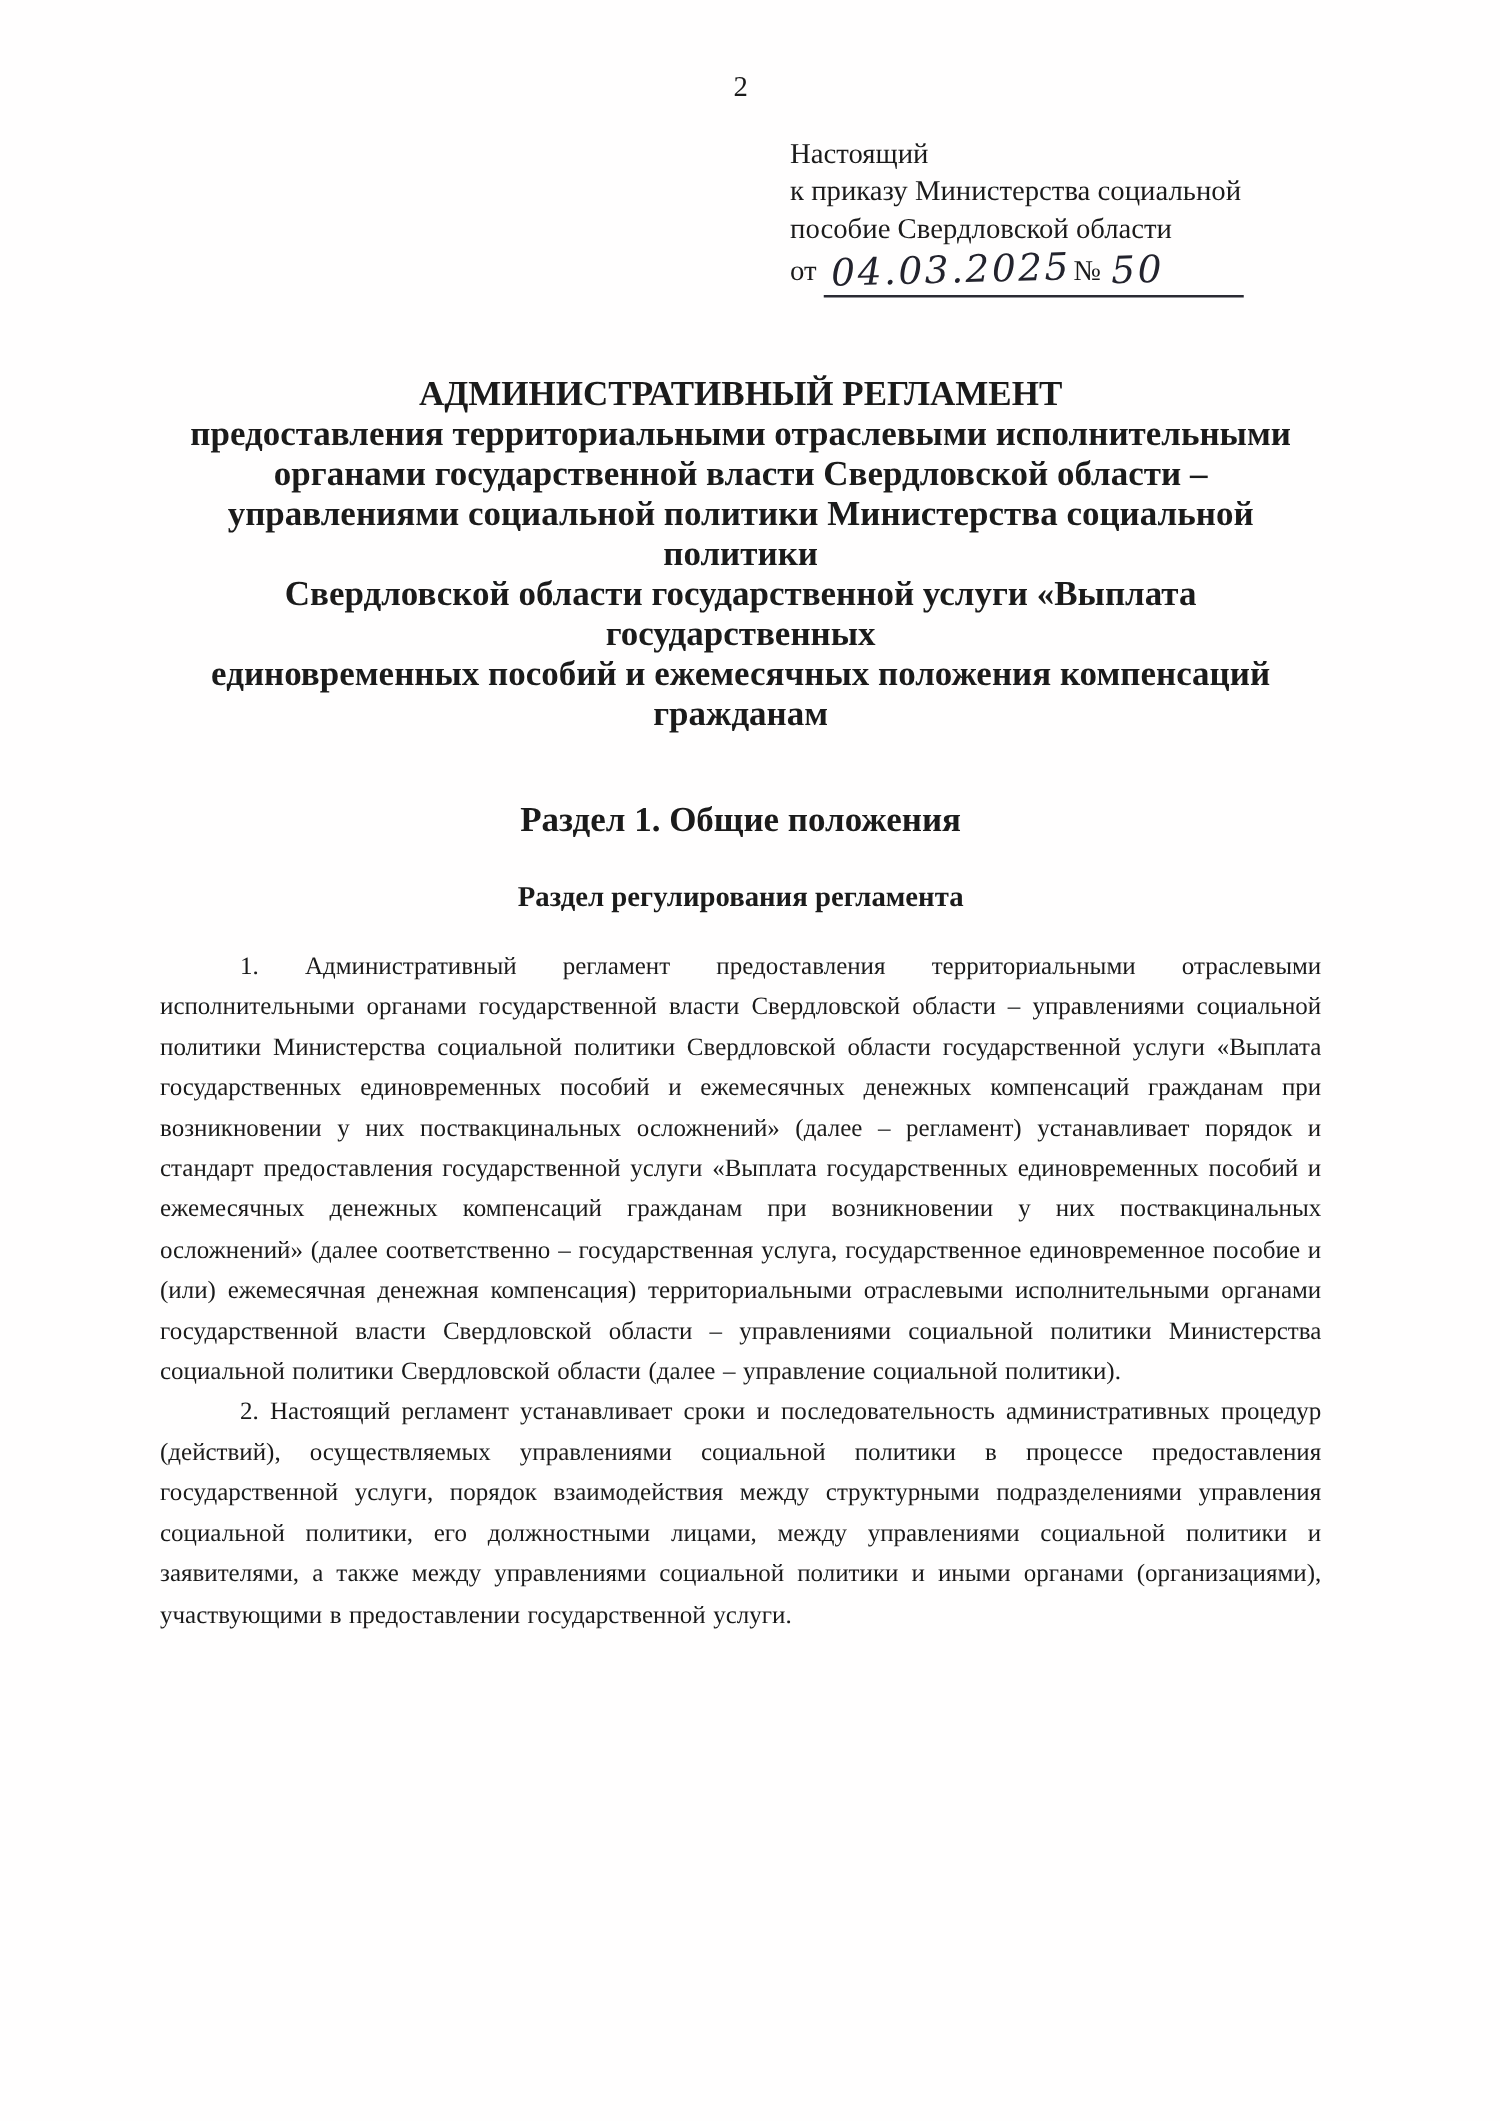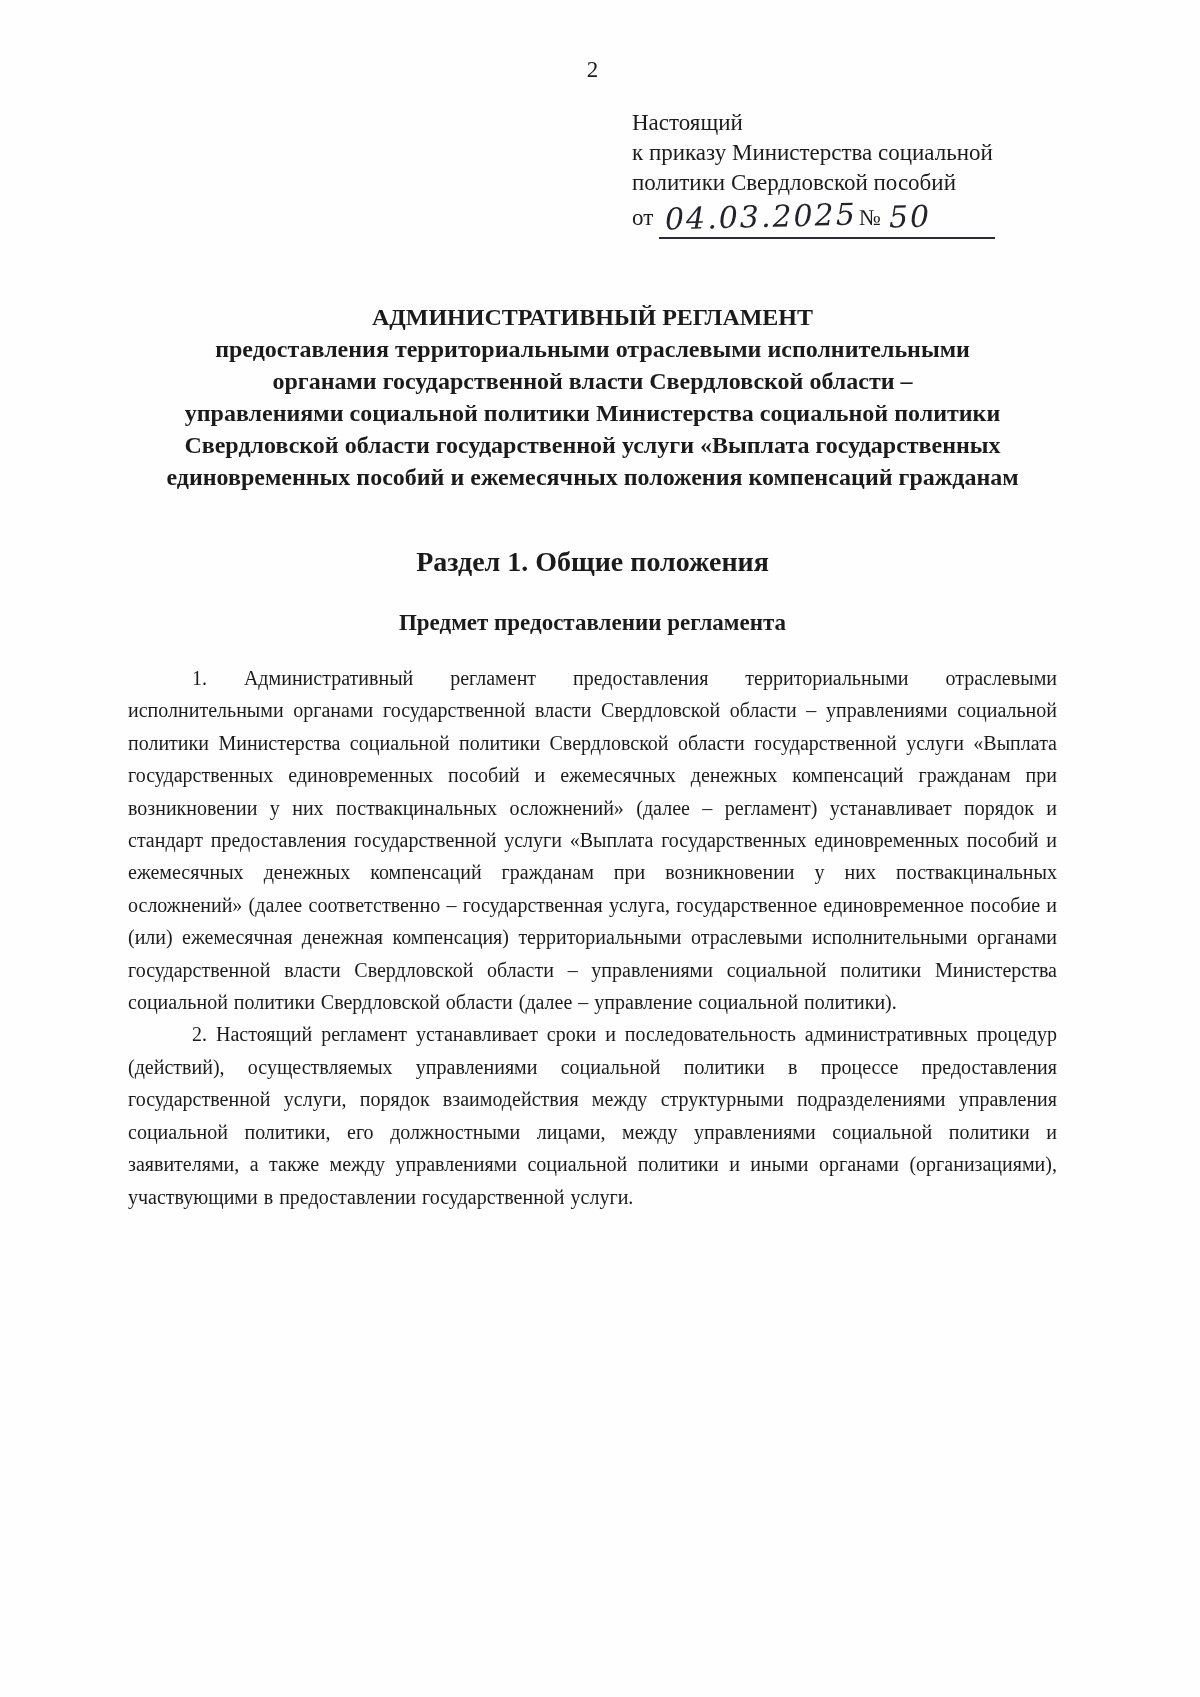--- a/index.html
+++ b/index.html
@@ -55,21 +55,21 @@
     top: 2px;
   }
   .numsign {
     display: inline-block;
     margin-left: 2px;
     margin-right: 8px;
     font-size: 23px;
   }
   .doc-title {
     margin: 62px 0 0 0;
-    font-size: 24px;
+    font-size: 28px;
     font-weight: bold;
     line-height: 32px;
     text-align: center;
   }
   .section-heading {
     margin: 54px 0 0 0;
     font-size: 28px;
     font-weight: bold;
     line-height: 30px;
     text-align: center;
@@ -96,40 +96,40 @@
 </head>
 <body>
 
 <div class="page">
 
   <div class="page-number">2</div>
 
   <div class="appendix">
     <div class="appendix-line">Настоящий</div>
     <div class="appendix-line">к приказу Министерства социальной</div>
-    <div class="appendix-line">политики Свердловской пособий</div>
+    <div class="appendix-line">пособие Свердловской области</div>
     <div class="signline">
       <span>от</span>
       <span class="underline-zone">
         <span class="handwritten">04.03.2025</span><span class="numsign">№</span><span class="handwritten">50</span>
       </span>
     </div>
   </div>
 
   <div class="doc-title">
     <div>АДМИНИСТРАТИВНЫЙ РЕГЛАМЕНТ</div>
     <div>предоставления территориальными отраслевыми исполнительными</div>
     <div>органами государственной власти Свердловской области –</div>
     <div>управлениями социальной политики Министерства социальной политики</div>
     <div>Свердловской области государственной услуги «Выплата государственных</div>
     <div>единовременных пособий и ежемесячных положения компенсаций гражданам</div>
   </div>
 
   <div class="section-heading">Раздел 1. Общие положения</div>
 
-  <div class="subsection-heading">Предмет предоставлении регламента</div>
+  <div class="subsection-heading">Раздел регулирования регламента</div>
 
   <div class="body-text">
     <p class="body-para">1. Административный регламент предоставления территориальными отраслевыми исполнительными органами государственной власти Свердловской области – управлениями социальной политики Министерства социальной политики Свердловской области государственной услуги «Выплата государственных единовременных пособий и ежемесячных денежных компенсаций гражданам при возникновении у них поствакцинальных осложнений» (далее – регламент) устанавливает порядок и стандарт предоставления государственной услуги «Выплата государственных единовременных пособий и ежемесячных денежных компенсаций гражданам при возникновении у них поствакцинальных осложнений» (далее соответственно – государственная услуга, государственное единовременное пособие и (или) ежемесячная денежная компенсация) территориальными отраслевыми исполнительными органами государственной власти Свердловской области – управлениями социальной политики Министерства социальной политики Свердловской области (далее – управление социальной политики).</p>
     <p class="body-para">2. Настоящий регламент устанавливает сроки и последовательность административных процедур (действий), осуществляемых управлениями социальной политики в процессе предоставления государственной услуги, порядок взаимодействия между структурными подразделениями управления социальной политики, его должностными лицами, между управлениями социальной политики и заявителями, а также между управлениями социальной политики и иными органами (организациями), участвующими в предоставлении государственной услуги.</p>
   </div>
 
 </div>
 
 </body></html>

